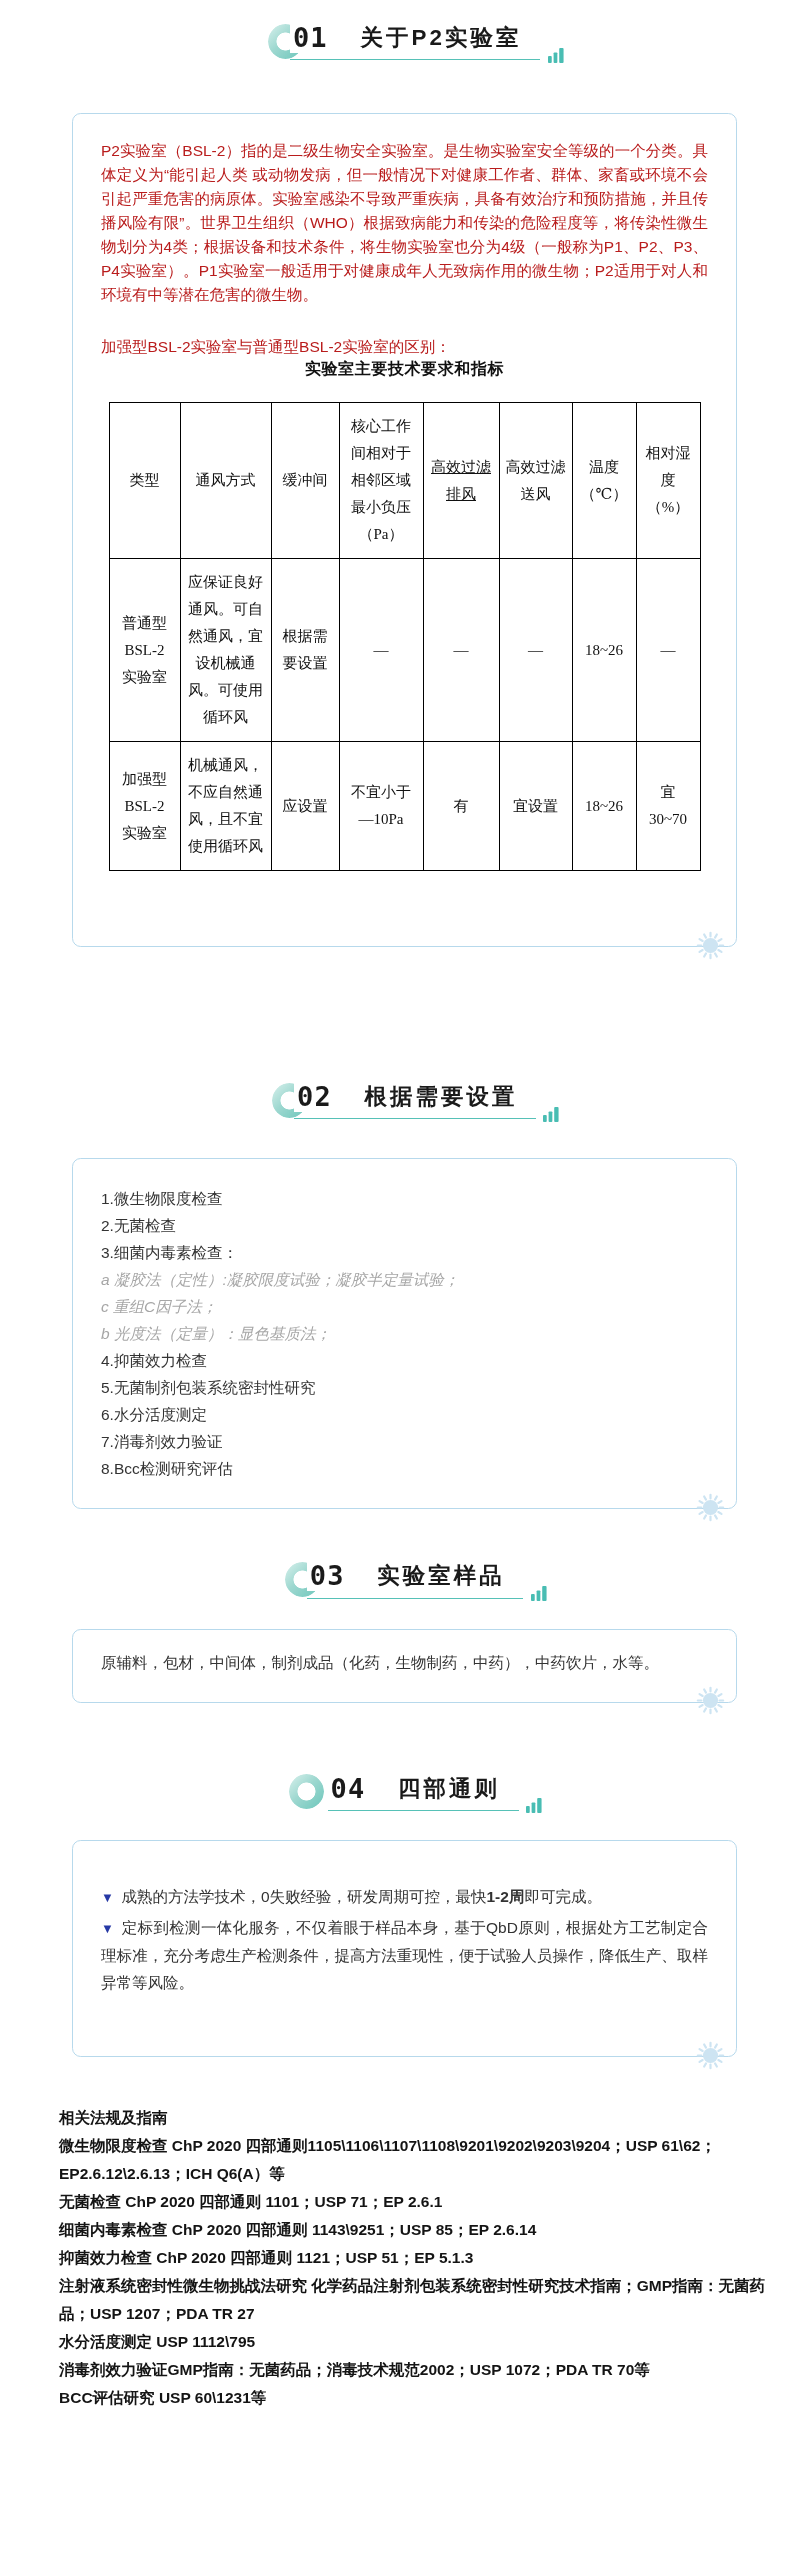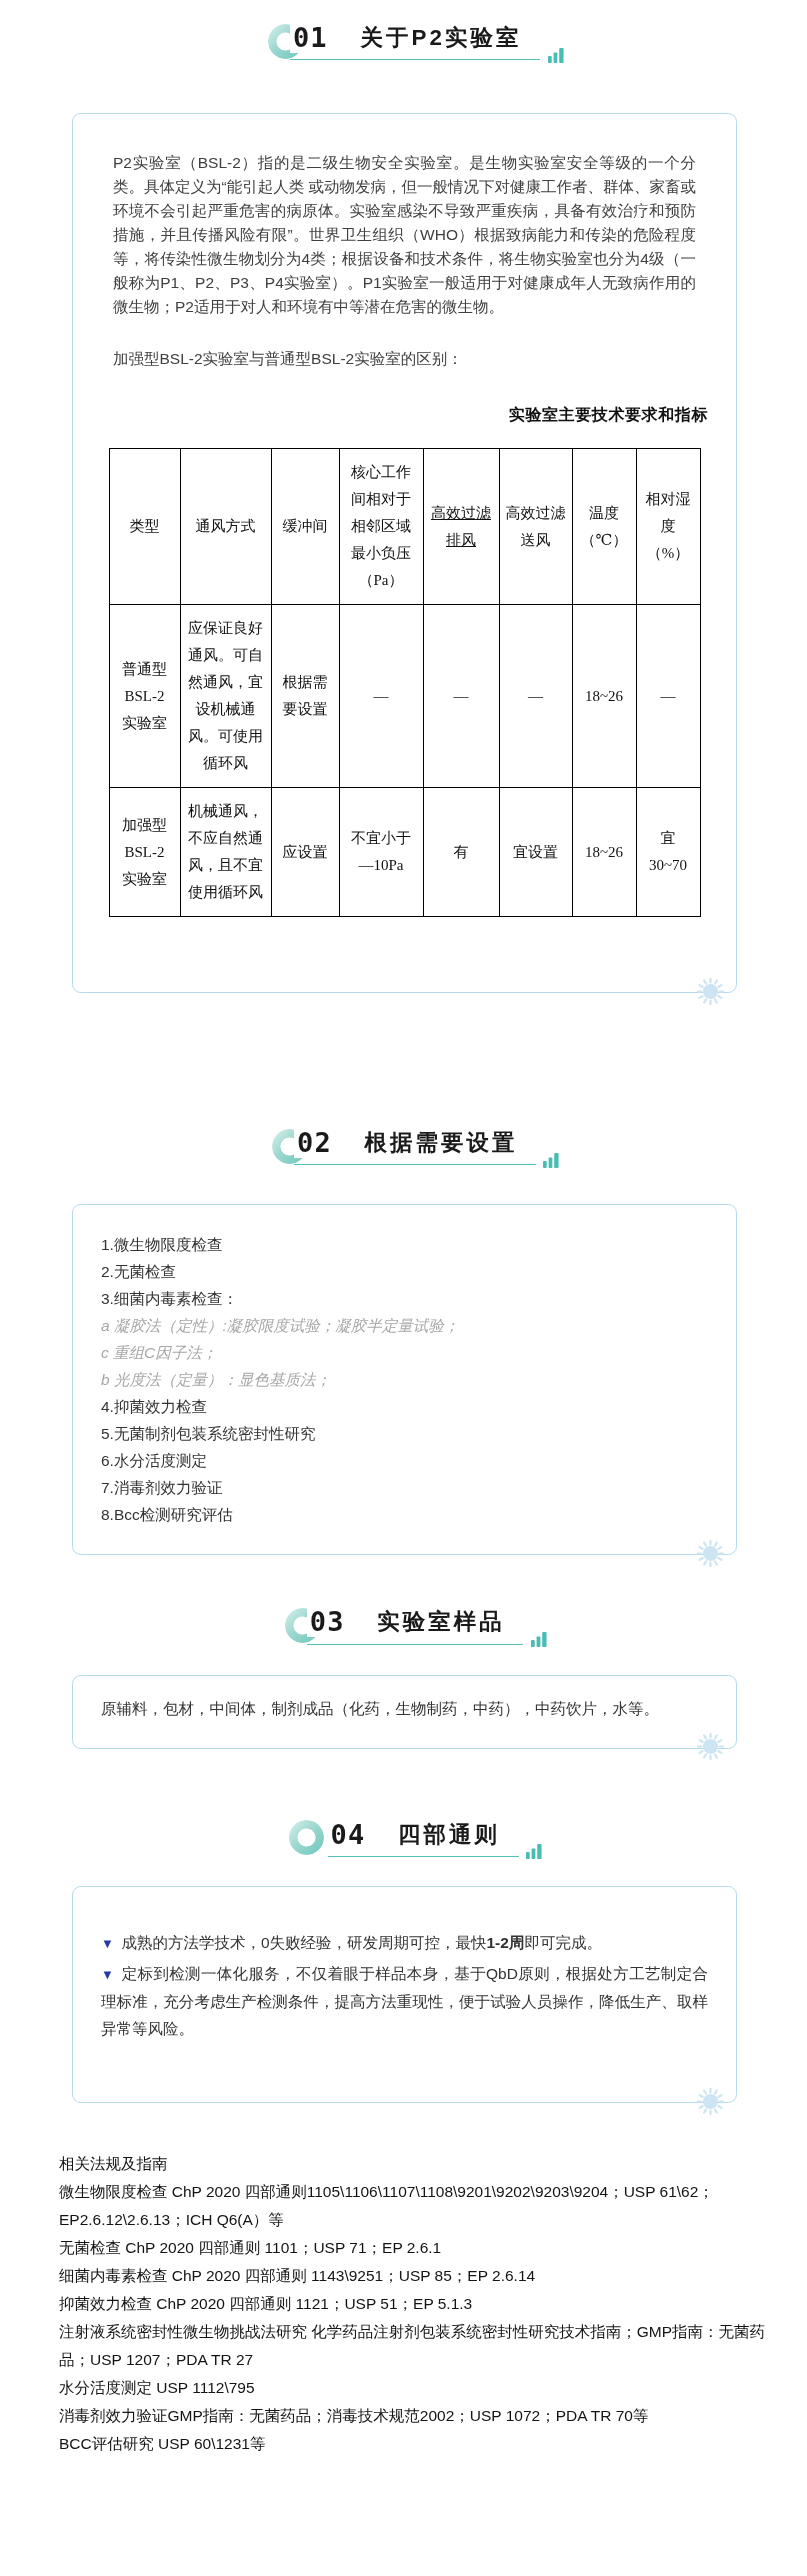--- a/index.html
+++ b/index.html
@@ -52,29 +52,28 @@
     width:665px;
     margin:0 auto 0 72px;
     border:1.2px solid #b7d9ec;
     border-radius:8.7px;
     background:#fff;
     box-sizing:border-box;
     padding:25px 28px;
   }
   .virus{position:absolute;right:11.2px;bottom:-13.7px;}
   .para{
-    margin:12px;font-size:15.5px;line-height:24px;color:#404040;
+    margin:0;font-size:15.5px;line-height:24px;color:#b91c1c;
     text-align:justify;
   }
   .mt30{margin-top:18.7px;}
   .mt45{margin-top:28px;}
   
   .table-title{
-    margin-top:34px;
-    text-align:right;
+    text-align:center;
     font-size:16px;font-weight:bold;color:#111;
     letter-spacing:0.6px;
   }
   table.spec{
     margin:22px auto 0 auto;
     border-collapse:collapse;
     font-family:"Liberation Serif","DejaVu Serif",serif;
     font-size:15px;color:#111;
     border-top:1.9px solid #000;
     border-bottom:1.9px solid #000;
@@ -97,21 +96,21 @@
   
   .adv{font-size:15.5px;line-height:27px;color:#333;text-align:justify;margin:0;}
   .adv + .adv{margin-top:3.7px;}
   .tri{color:#2639a5;font-size:13px;margin-right:7.5px;font-style:normal;}
   .adv b{font-weight:bold;}
   
   .regs{
     margin:47px 34px 0 59px;
     font-size:15.5px;line-height:28px;color:#141414;
   }
-  .regs .reg-line{margin:0;}
+  .regs .reg-line{margin:0;font-weight:bold;}
 </style>
 </head>
 <body>
 
 <div class="page">
 
   <div class="sec-header" style="padding-top:22px;">
     <span class="ring"></span>
     <div class="sec-line">
       <span class="sec-num">01</span>

